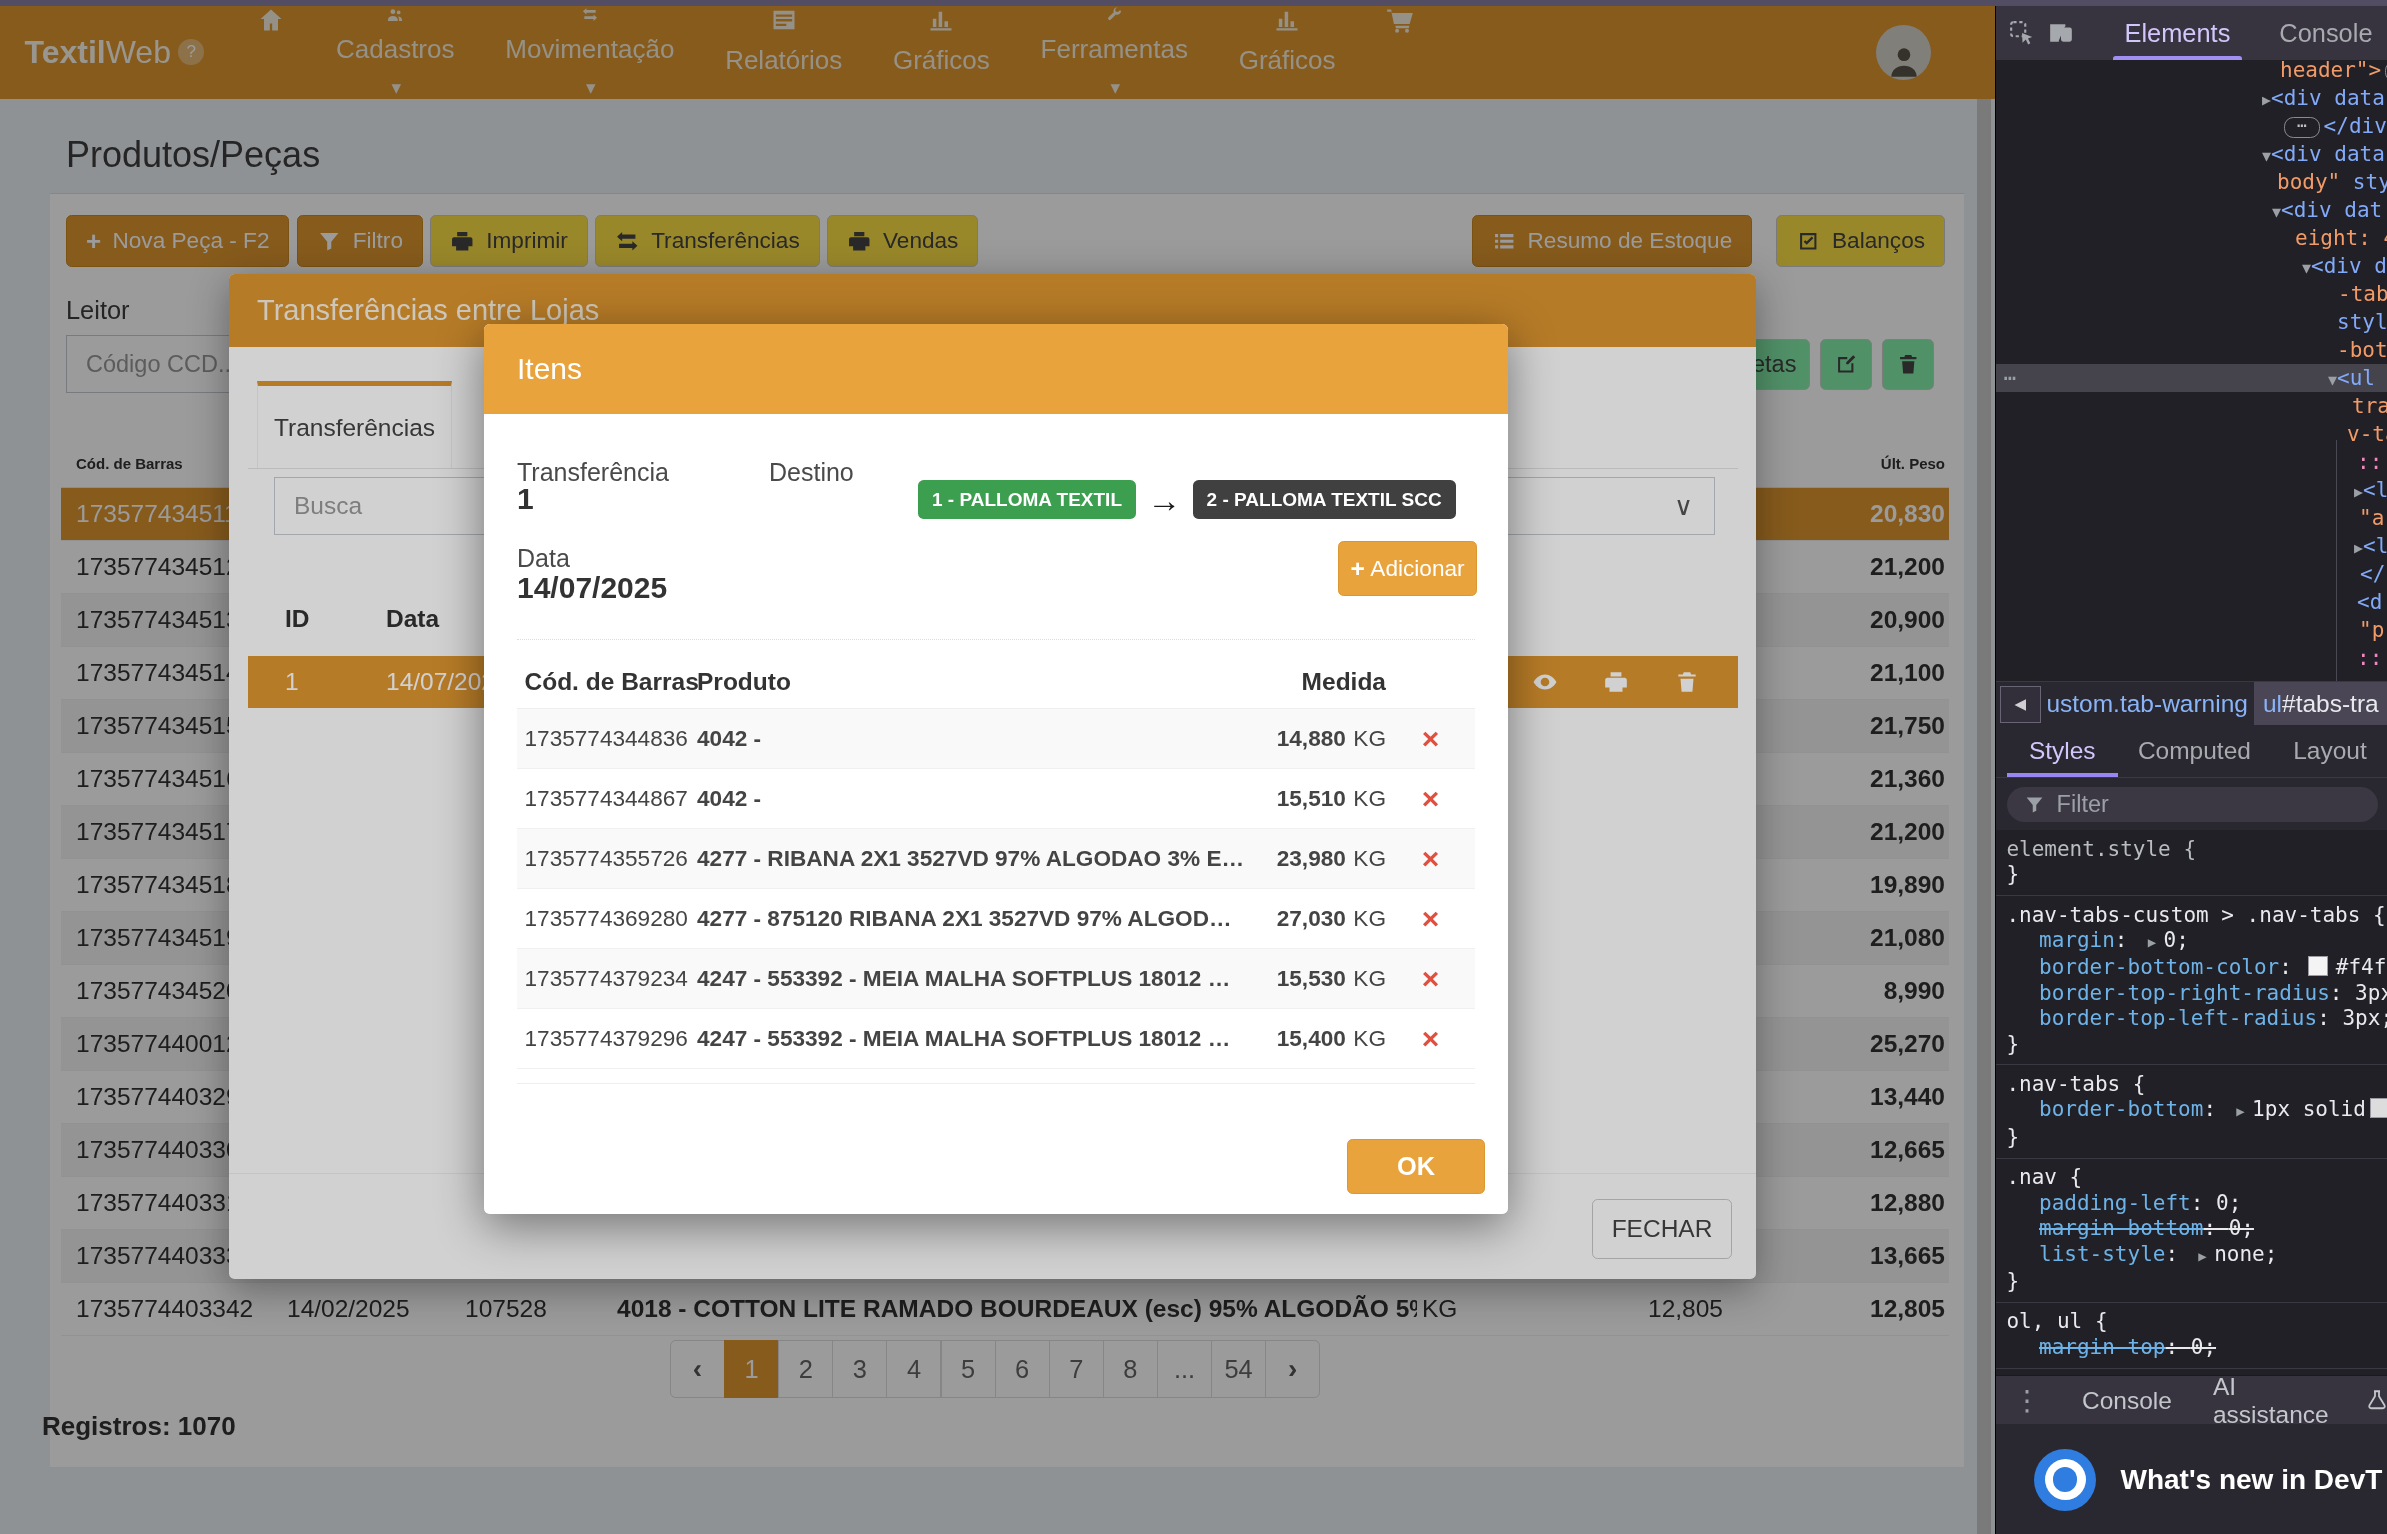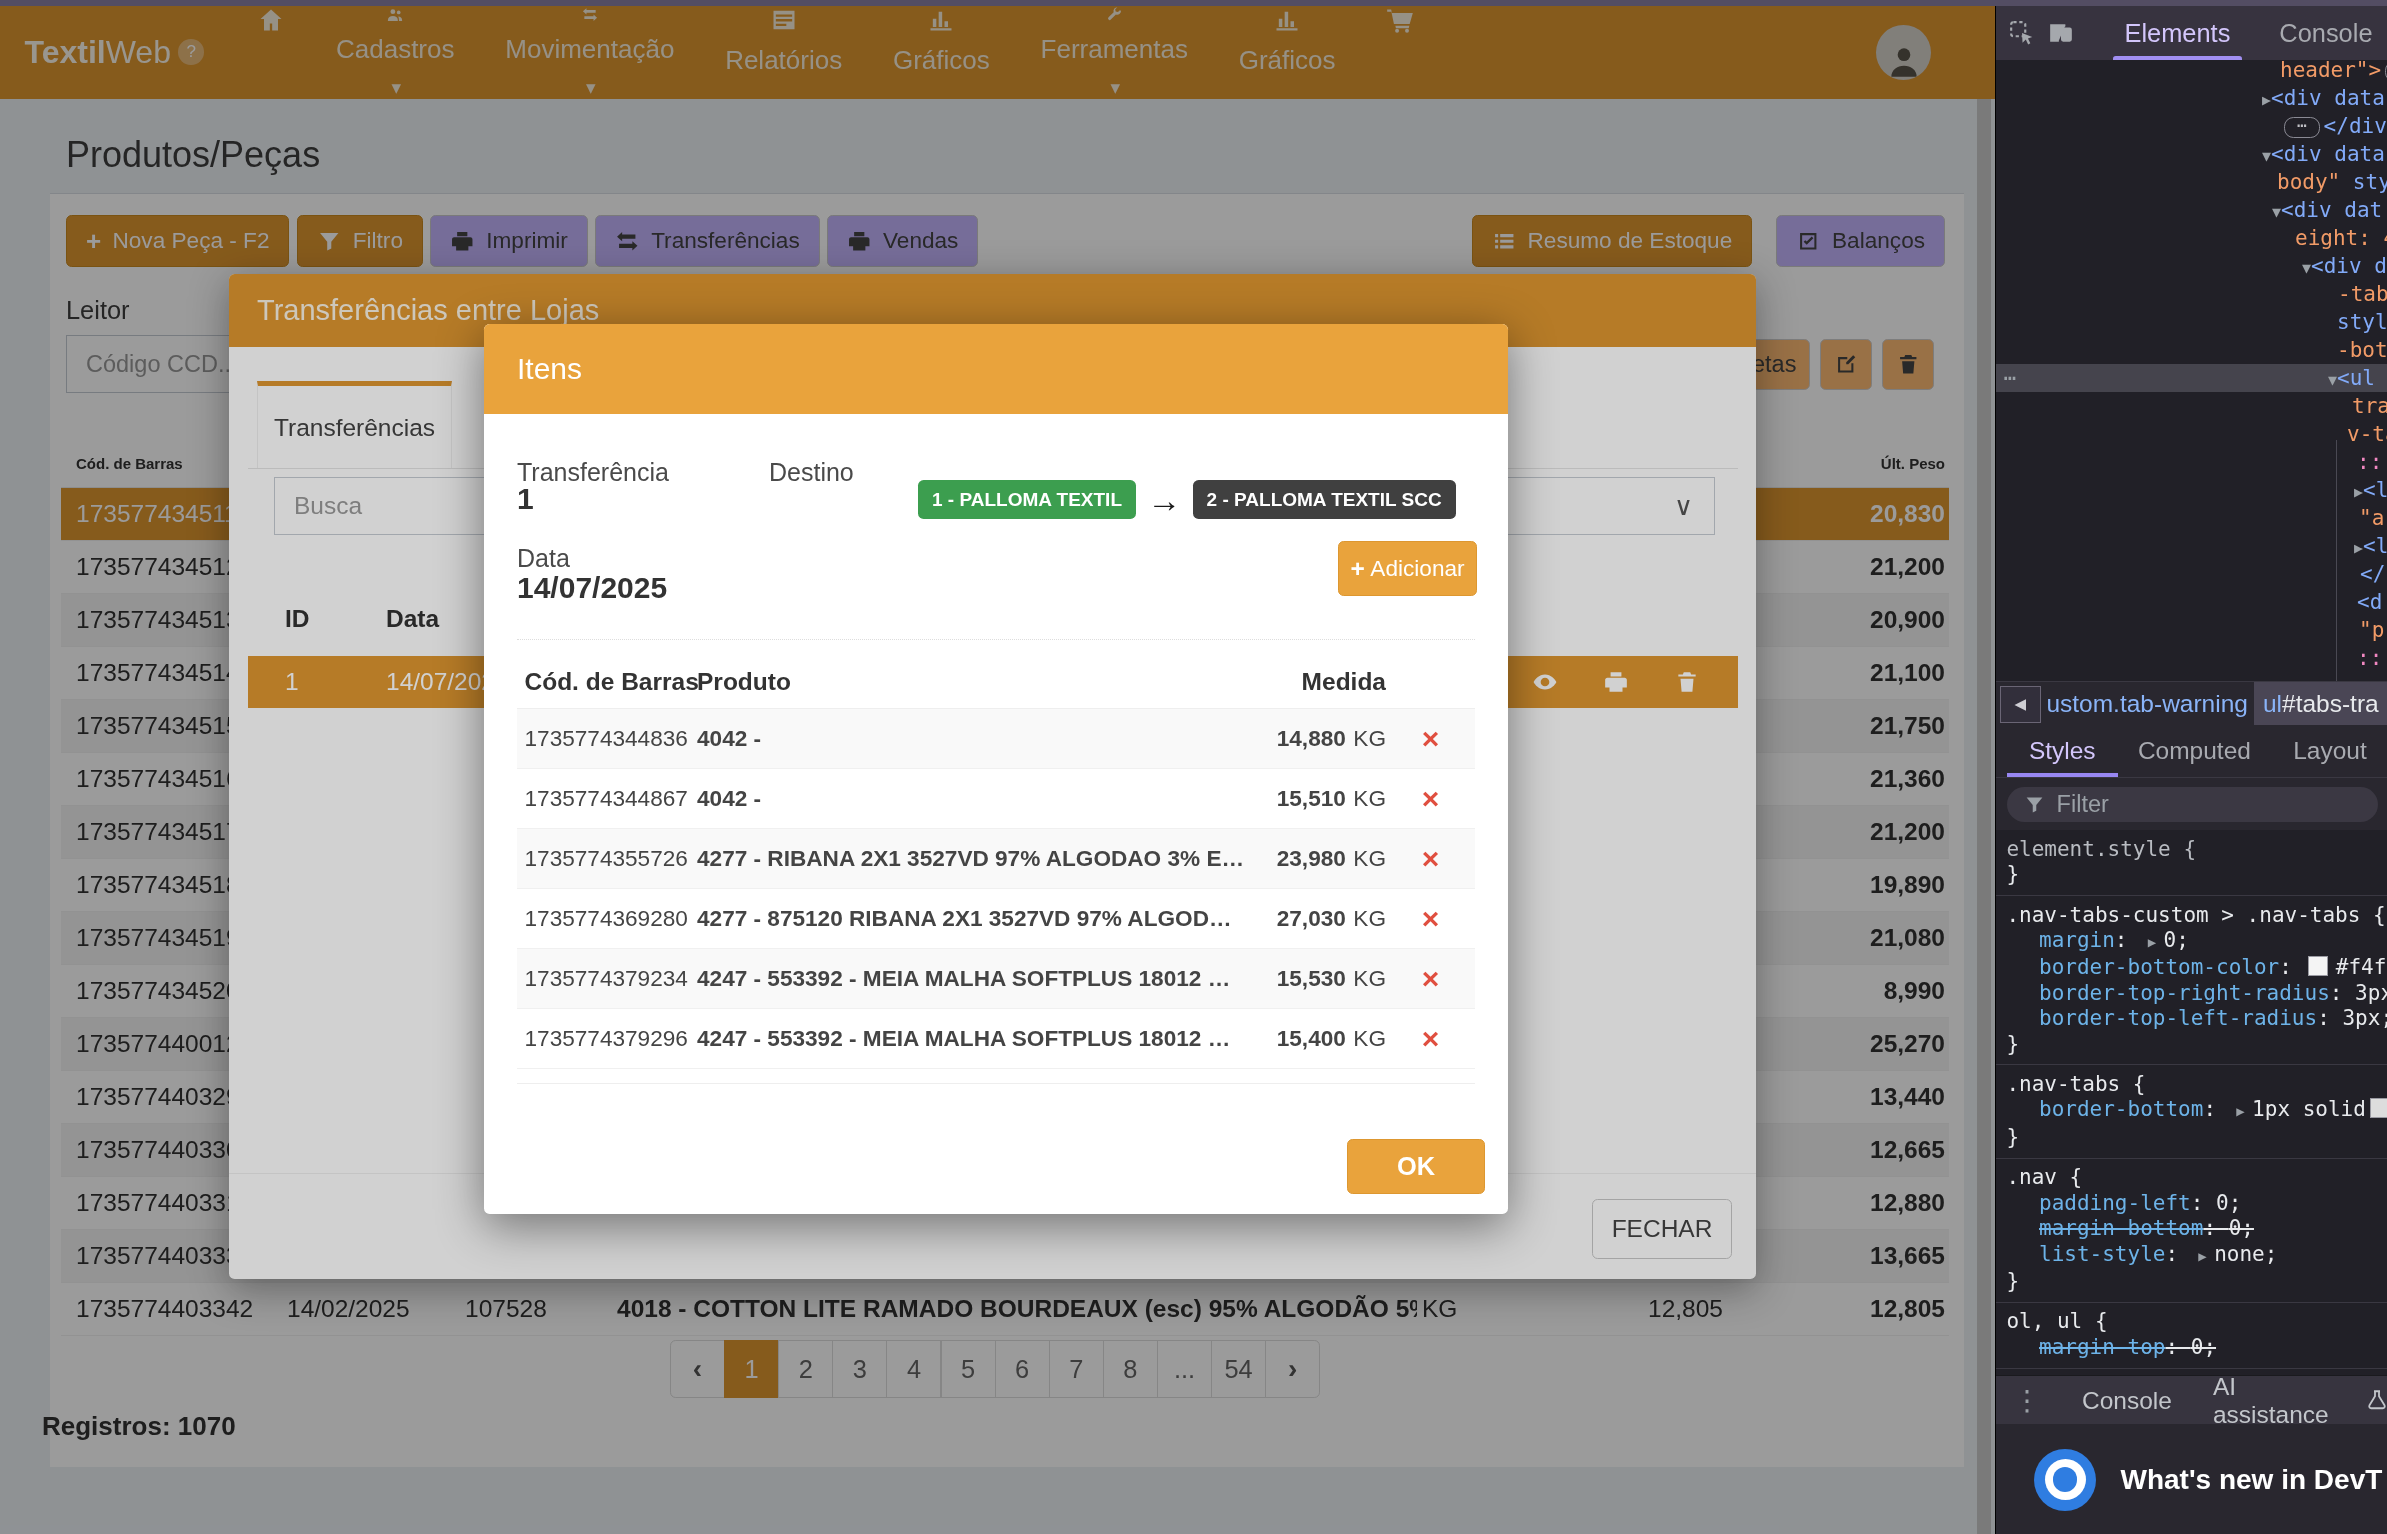--- a/index.html
+++ b/index.html
@@ -24,30 +24,30 @@
           background:#d6d2ca;display:flex;align-items:flex-end;justify-content:center;overflow:hidden;}
   .avatar svg{width:38px;height:38px;fill:#585349;}
   .page-title{position:absolute;left:66px;top:134px;font-size:36px;font-weight:400;color:#3f3f3f;}
   .content-box{position:absolute;left:50px;top:193px;width:1914px;height:1273px;background:#fff;
                border-top:0.9px solid #d8dde4;}
   .btn{display:inline-flex;align-items:center;justify-content:center;gap:11.3px;height:52px;
        border-radius:5.6px;font-size:22.6px;padding:0 19px;box-sizing:border-box;cursor:pointer;}
   .btn svg{width:24.5px;height:24.5px;}
   .btn-orange{background:#de9630;border:0.9px solid #c98a20;color:#fff;}
   .btn-orange svg{fill:#fff;}
-  .btn-default{background:#c4b5fd;border:0.9px solid #c9c9c9;color:#444;}
+  .btn-default{background:#fde047;border:0.9px solid #c9c9c9;color:#444;}
   .btn-default svg{fill:#444;}
   .toolbar{position:absolute;left:66px;top:215px;display:flex;gap:7.5px;}
   .toolbar-right{position:absolute;right:50px;top:215px;display:flex;gap:24px;}
   .leitor-label{position:absolute;left:66px;top:296px;font-size:25.4px;color:#3f3f3f;}
   .leitor-input{position:absolute;left:66px;top:335px;width:405px;height:58px;box-sizing:border-box;
      border:0.9px solid #c6ccd4;background:#fff;font-size:23.5px;color:#999;padding:0 19px;
      display:flex;align-items:center;}
   .side-btns{position:absolute;left:1738px;top:339px;display:flex;gap:9.4px;}
-  .side-btn{height:49px;border:0.9px solid #cfcfcf;border-radius:5.6px;background:#fdba74;color:#444;
+  .side-btn{height:49px;border:0.9px solid #cfcfcf;border-radius:5.6px;background:#86efac;color:#444;
      font-size:23.5px;display:flex;align-items:center;justify-content:center;padding:0 13px;}
   .side-btn svg{width:24.5px;height:24.5px;fill:#444;}
   
   .bg-table{position:absolute;left:61px;top:440px;width:1888px;}
   .bg-thead{position:relative;height:47px;border-bottom:1.9px solid #e8e8e8;}
   .bg-row{position:relative;height:52px;border-bottom:0.9px solid #f0f0f0;font-size:24.5px;color:#333;}
   .bg-row.striped{background:#f5f5f5;}
   .bg-row.selected{background:#de9630;color:#fff;}
   .bgc{position:absolute;top:0;height:52px;display:flex;align-items:center;white-space:nowrap;overflow:hidden;}
   .bgc1{left:15px;width:217px;} .bgc2{left:226px;width:188px;} .bgc3{left:404px;width:132px;}

